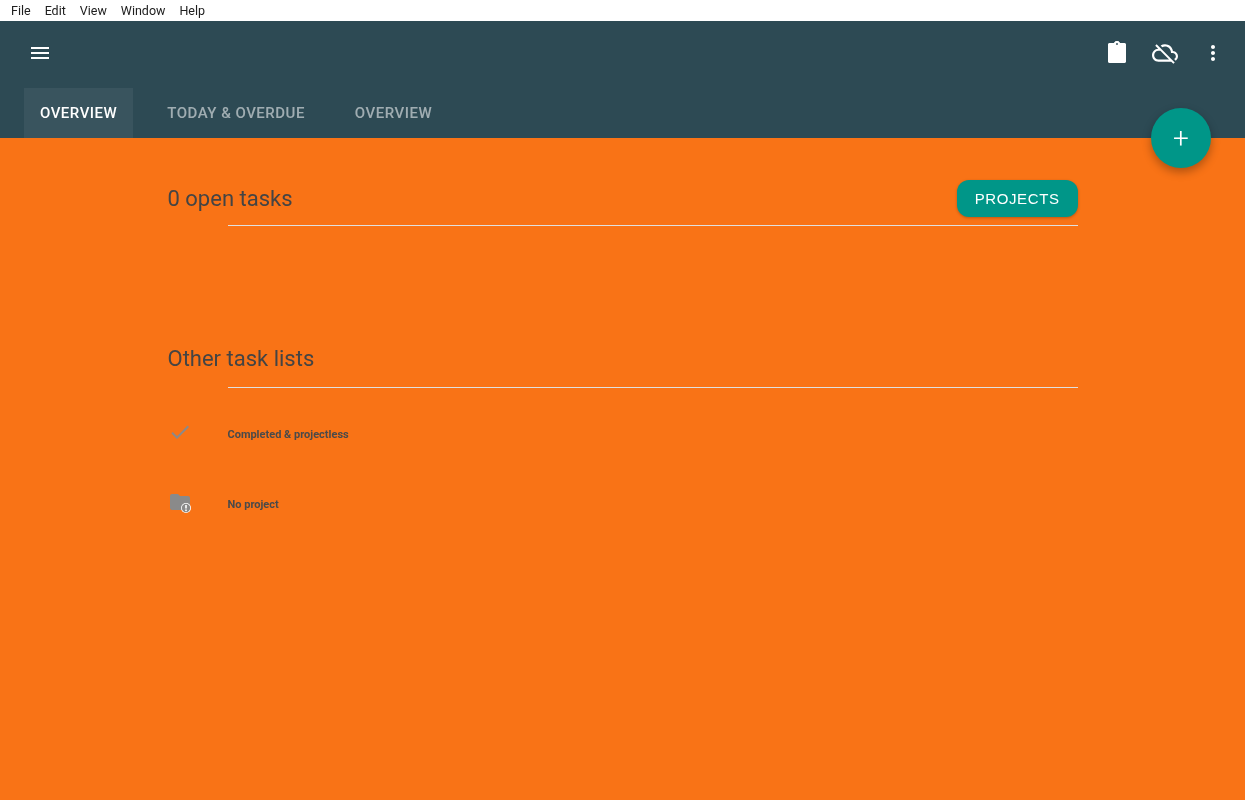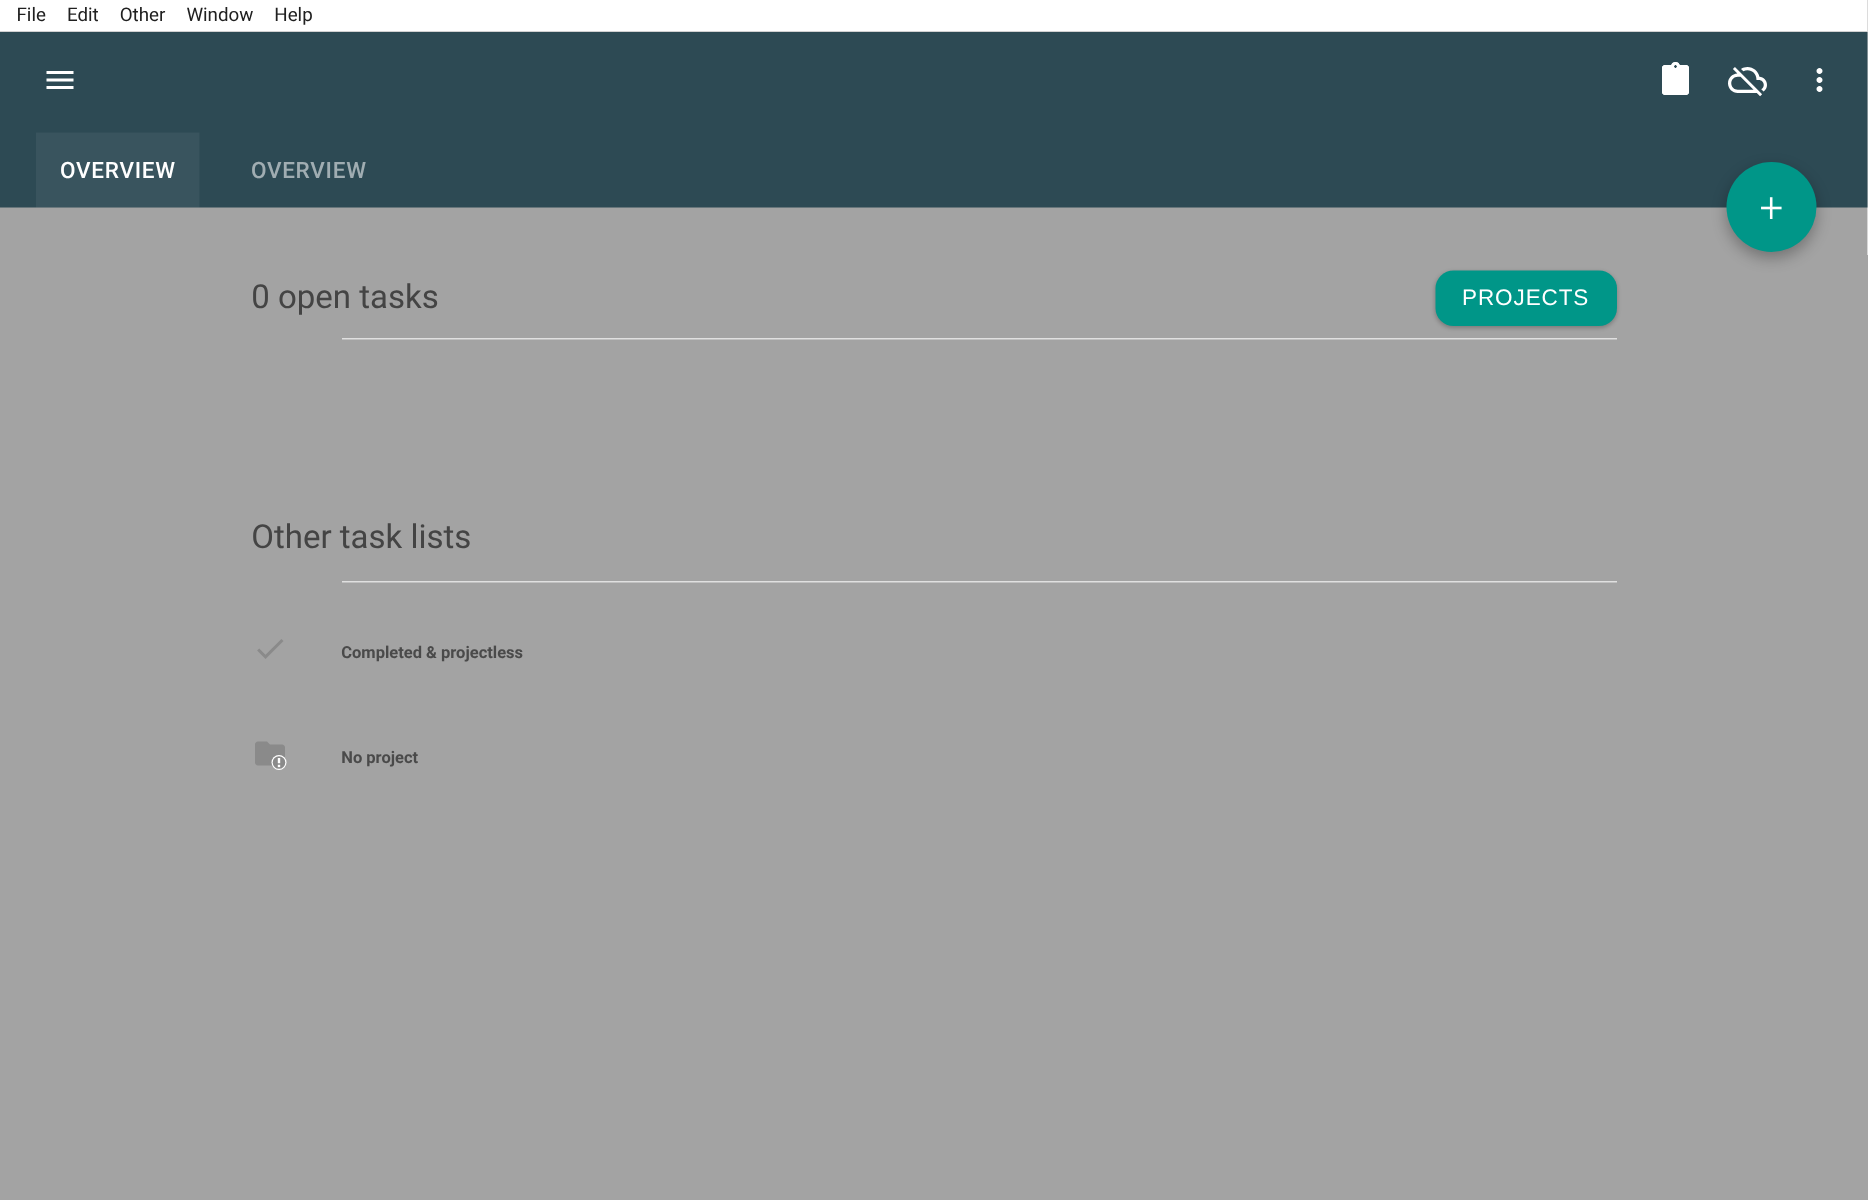--- a/index.html
+++ b/index.html
@@ -9,21 +9,21 @@
     font-family: "Roboto", "Helvetica Neue", Arial, sans-serif;
     background: #ffffff;
     color: #333;
     height: 100%;
     overflow: hidden;
   }
   .viewport {
     width: 1245px;
     height: 800px;
     position: relative;
-    background: #a3a3a3;
+    background: #f97316;
     overflow: hidden;
   }
   
   .os-menu {
     height: 21px;
     background: #ffffff;
     display: flex;
     align-items: center;
     padding-left: 4px;
     font-size: 12.5px;
@@ -195,21 +195,21 @@
   }
 </style>
 </head>
 <body>
 
 <div class="viewport">
 
   <div class="os-menu">
     <div class="item">File</div>
     <div class="item">Edit</div>
-    <div class="item">Other</div>
+    <div class="item">View</div>
     <div class="item">Window</div>
     <div class="item">Help</div>
   </div>
 
   <div class="scroll-area">
     <div class="scroll-content">
 
       <div class="app-header">
         <div class="top-row">
           <div class="hamburger-btn">
@@ -240,20 +240,21 @@
               <span>
                 <svg class="icon" width="24" height="24" viewBox="0 0 24 24">
                   <path d="M12 8c1.1 0 2-.9 2-2s-.9-2-2-2-2 .9-2 2 .9 2 2 2zm0 2c-1.1 0-2 .9-2 2s.9 2 2 2 2-.9 2-2-.9-2-2-2zm0 6c-1.1 0-2 .9-2 2s.9 2 2 2 2-.9 2-2-.9-2-2-2z"></path>
                 </svg>
               </span>
             </div>
           </div>
         </div>
         <div class="tabs">
           <div class="tab active">OVERVIEW</div>
+          <div class="tab">TODAY &amp; OVERDUE</div>
           <div class="tab">OVERVIEW</div>
         </div>
       </div>
 
       <div class="main">
         <div class="header-row">
           <div class="open-tasks">0 open tasks</div>
           <button class="projects-btn">PROJECTS</button>
         </div>
         <div class="divider"></div>

